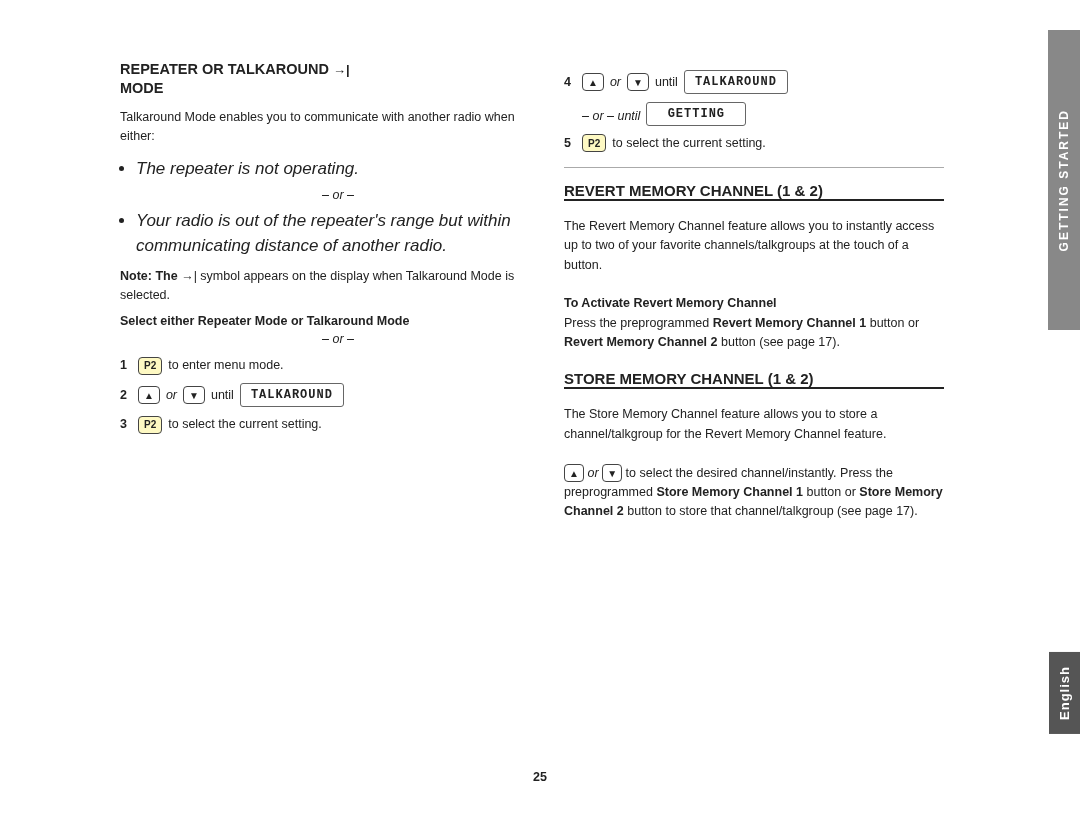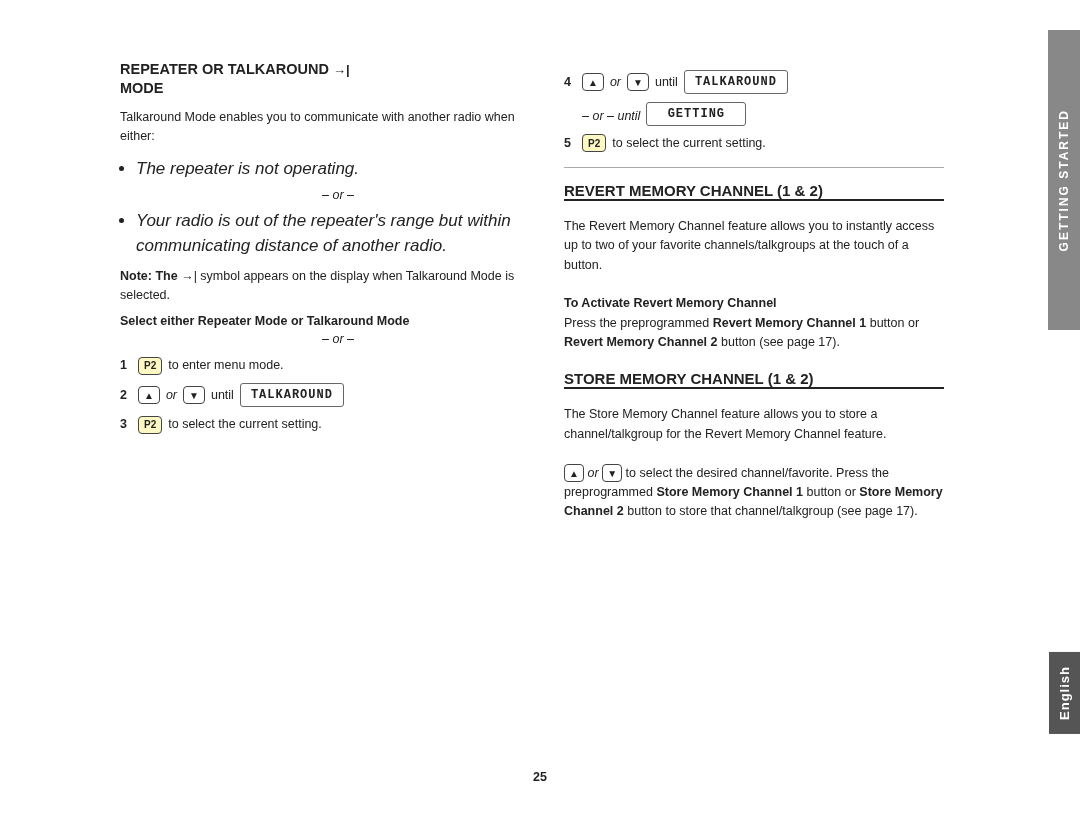--- a/index.html
+++ b/index.html
@@ -333,21 +333,21 @@
       </div>
 
       <div class="right-section">
         <div class="right-section-title">STORE MEMORY CHANNEL (1 &amp; 2)</div>
         <div class="right-section-body">
           <span>The Store Memory Channel feature allows you to store a channel/talkgroup for the Revert Memory Channel feature.</span>
           <br><br>
           <span class="arrow-btn" style="font-size:10px; padding:1px 4px;">▲</span>
           <span class="step-text-inline italic-text"> or </span>
           <span class="arrow-btn" style="font-size:10px; padding:1px 4px;">▼</span>
-          <span>to select the desired channel/favorite. Press the preprogrammed</span>
+          <span>to select the desired channel/instantly. Press the preprogrammed</span>
           <span class="bold-text"> Store Memory Channel 1</span>
           <span> button or </span>
           <span class="bold-text">Store Memory Channel 2</span>
           <span> button to store that channel/talkgroup (see page 17).</span>
         </div>
       </div>
 
     </div>
   </div>
 

